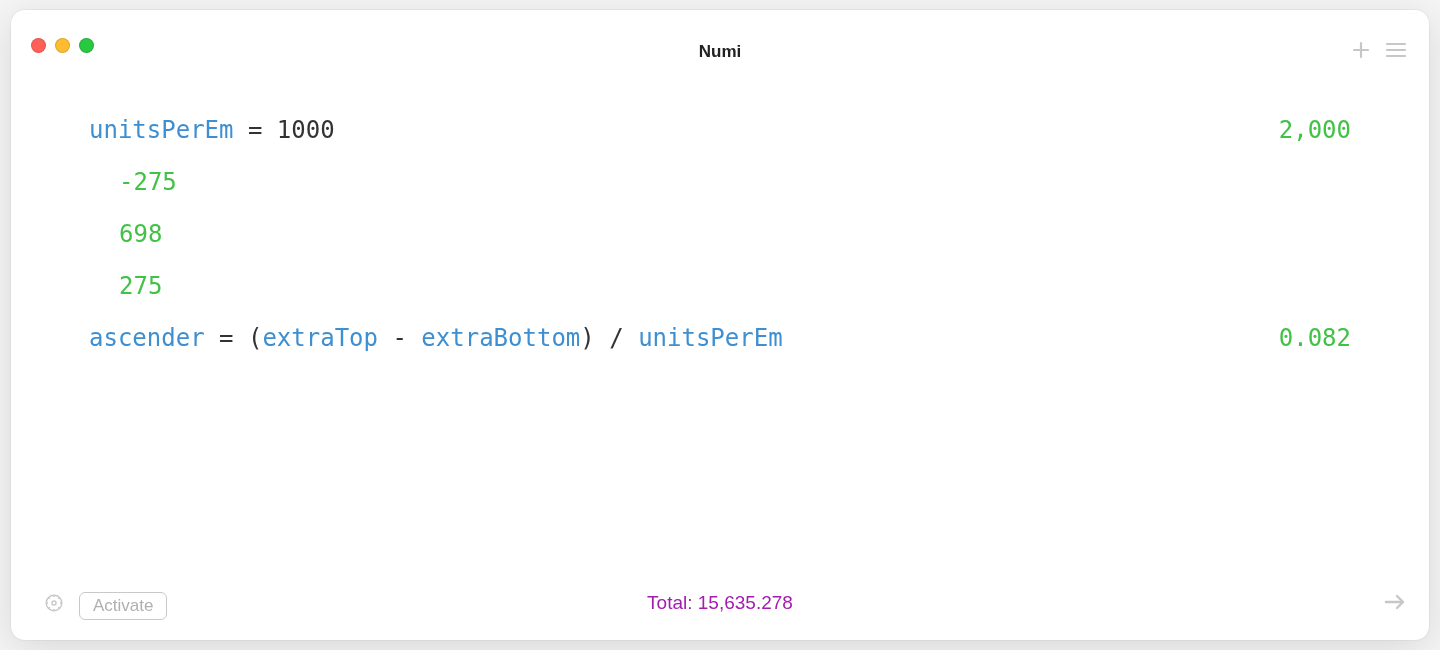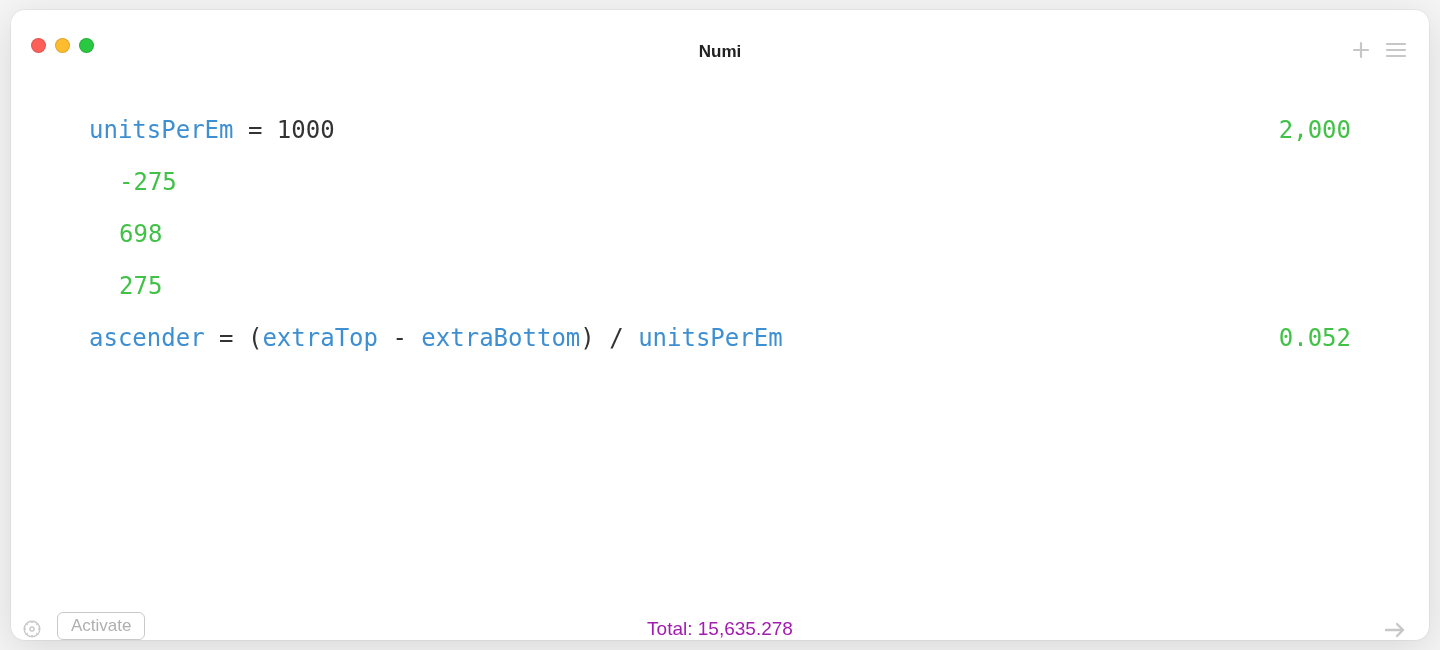--- a/index.html
+++ b/index.html
@@ -85,22 +85,22 @@
     .result {
       color: #41c146;
       padding-left: 30px;
       text-align: right;
       flex-shrink: 0;
     }
 
     .footer {
       height: 48px;
       display:flex;
-      align-items:flex-end;
-      padding: 0 10px;
+      align-items:flex-start;
+      padding: 0 32px;
       position: relative;
       flex-shrink: 0;
     }
     .gear { margin-right: 14px; display:flex; align-items:center; }
     .activate-btn {
       border: 1.5px solid #c9c9c9;
       border-radius: 6px;
       background: #fff;
       color: #b0b0b0;
       font-size: 17px;
@@ -146,21 +146,21 @@
           </svg>
       </span>
     </div>
   </div>
 
   <div class="content" id="content">
       <div class="line"><span class="expr"><span class="tok-var">unitsPerEm</span><span class="tok-op"> = </span><span class="tok-num">1000</span></span><span class="result">2,000</span></div>
       <div class="line"><span class="result">-275</span></div>
       <div class="line"><span class="result">698</span></div>
       <div class="line"><span class="result">275</span></div>
-      <div class="line"><span class="expr"><span class="tok-var">ascender</span><span class="tok-op"> = </span><span class="tok-par">(</span><span class="tok-var">extraTop</span><span class="tok-op"> - </span><span class="tok-var">extraBottom</span><span class="tok-par">)</span><span class="tok-op"> / </span><span class="tok-var">unitsPerEm</span></span><span class="result">0.052</span></div>
+      <div class="line"><span class="expr"><span class="tok-var">ascender</span><span class="tok-op"> = </span><span class="tok-par">(</span><span class="tok-var">extraTop</span><span class="tok-op"> - </span><span class="tok-var">extraBottom</span><span class="tok-par">)</span><span class="tok-op"> / </span><span class="tok-var">unitsPerEm</span></span><span class="result">0.082</span></div>
     </div>
 
   <div class="footer">
     <span class="gear">
       <svg width="22" height="22" viewBox="0 0 24 24" fill="none" stroke="#c9c9c9" stroke-width="1.6">
         <circle cx="12" cy="12" r="8.5"></circle>
         <circle cx="12" cy="12" r="2.2"></circle>
         <path d="M12 3.5v2M12 18.5v2M20.5 12h-2M5.5 12h-2M18 6l-1.4 1.4M7.4 16.6L6 18M18 18l-1.4-1.4M7.4 7.4L6 6"></path>
       </svg>
     </span>

